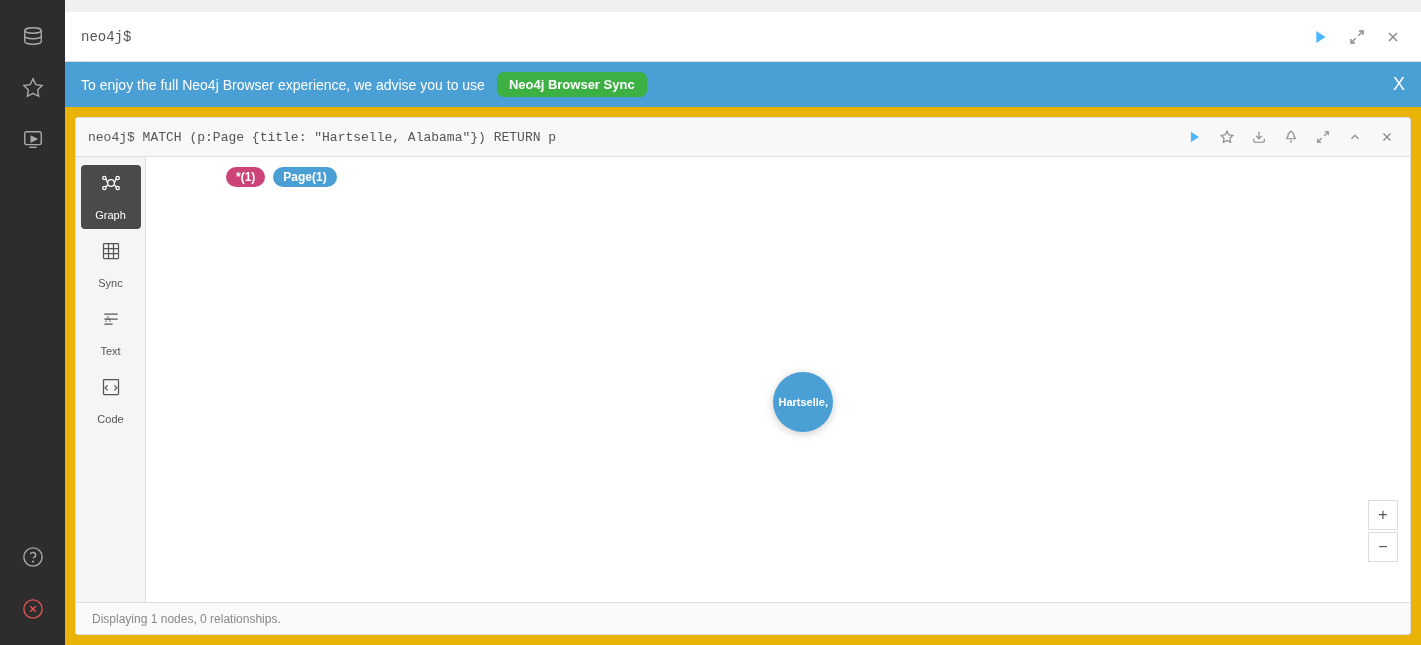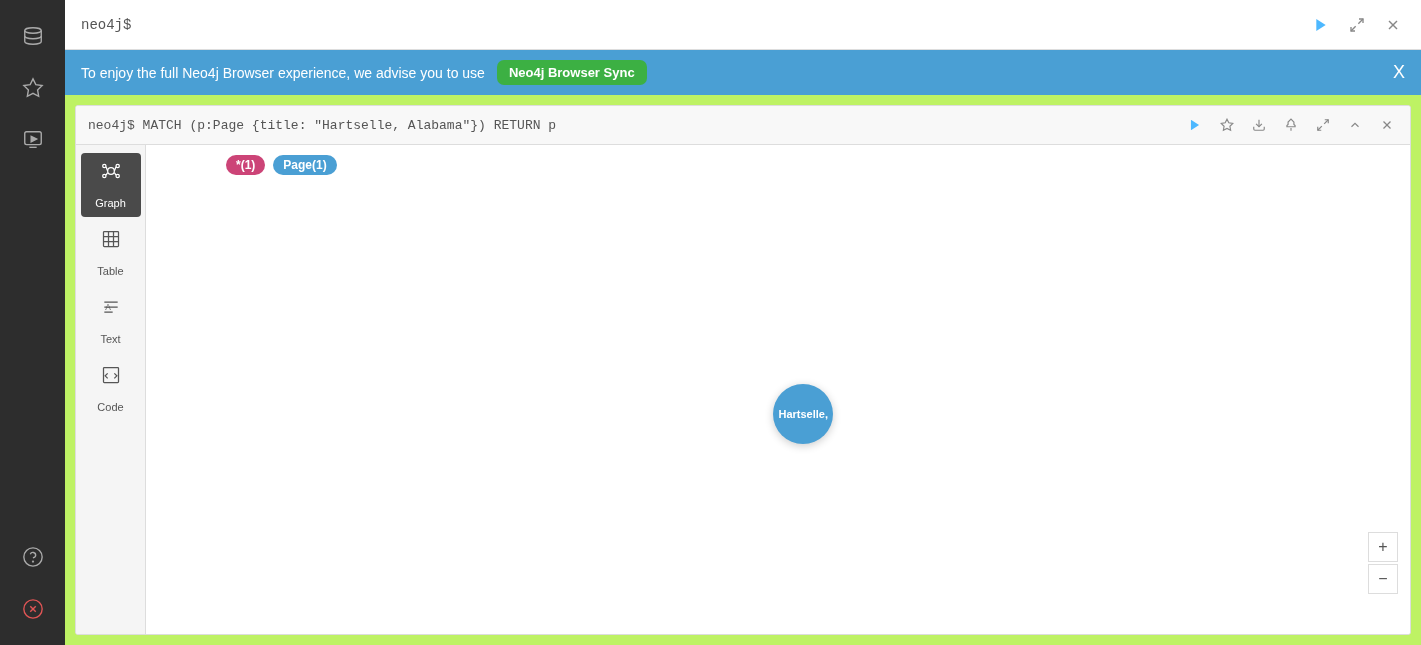--- a/index.html
+++ b/index.html
@@ -37,22 +37,23 @@
       font-size: 18px;
     }
     .sidebar-icon svg { width: 22px; height: 22px; }
     .sidebar-spacer { flex: 1; }
 
     
     .main-content {
       flex: 1;
       display: flex;
       flex-direction: column;
-      background: #bef264;
+      background: #eab308;
       overflow: hidden;
+      margin-top: 12px;
     }
 
     
     .command-bar {
       background: #fff;
       border-bottom: 1px solid #ddd;
       padding: 0 16px;
       height: 50px;
       display: flex;
       align-items: center;
@@ -414,21 +415,21 @@
           <span>Graph</span>
         </div>
         <div class="view-nav-item">
           <svg viewBox="0 0 24 24" fill="none" stroke="currentColor" stroke-width="1.5">
             <rect x="3" y="3" width="18" height="18" rx="1"></rect>
             <line x1="3" y1="9" x2="21" y2="9"></line>
             <line x1="3" y1="15" x2="21" y2="15"></line>
             <line x1="9" y1="3" x2="9" y2="21"></line>
             <line x1="15" y1="3" x2="15" y2="21"></line>
           </svg>
-          <span>Table</span>
+          <span>Sync</span>
         </div>
         <div class="view-nav-item">
           <svg viewBox="0 0 24 24" fill="none" stroke="currentColor" stroke-width="1.5">
             <path d="M4 6h16M4 12h16M4 18h10"></path>
             <text x="5" y="15" font-size="10" stroke="none" fill="currentColor">A</text>
           </svg>
           <span>Text</span>
         </div>
         <div class="view-nav-item">
           <svg viewBox="0 0 24 24" fill="none" stroke="currentColor" stroke-width="1.5">
@@ -451,15 +452,18 @@
           <span>Hartselle,</span>
         </div>
 
         <div class="zoom-controls">
           <button class="zoom-btn">+</button>
           <button class="zoom-btn">−</button>
         </div>
       </div>
     </div>
 
+    <div class="status-bar">
+      <span class="status-text">Displaying 1 nodes, 0 relationships.</span>
+    </div>
   </div>
 
 </div>
 
 </body></html>

